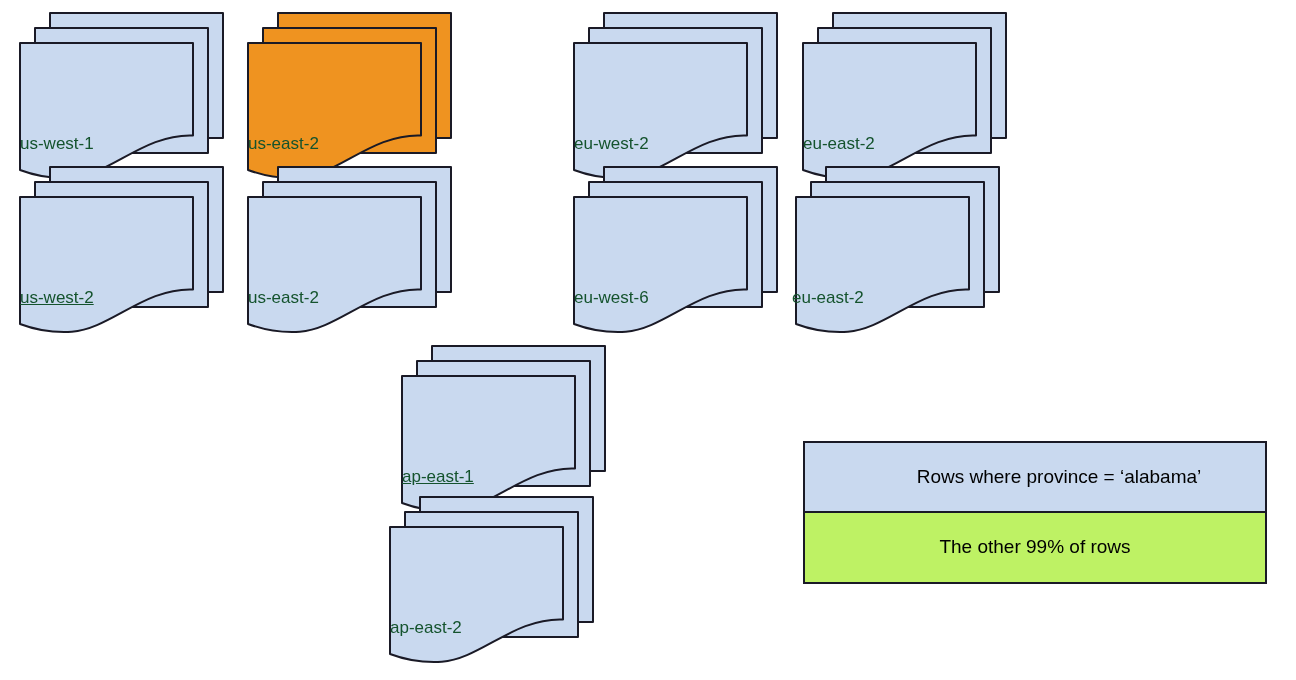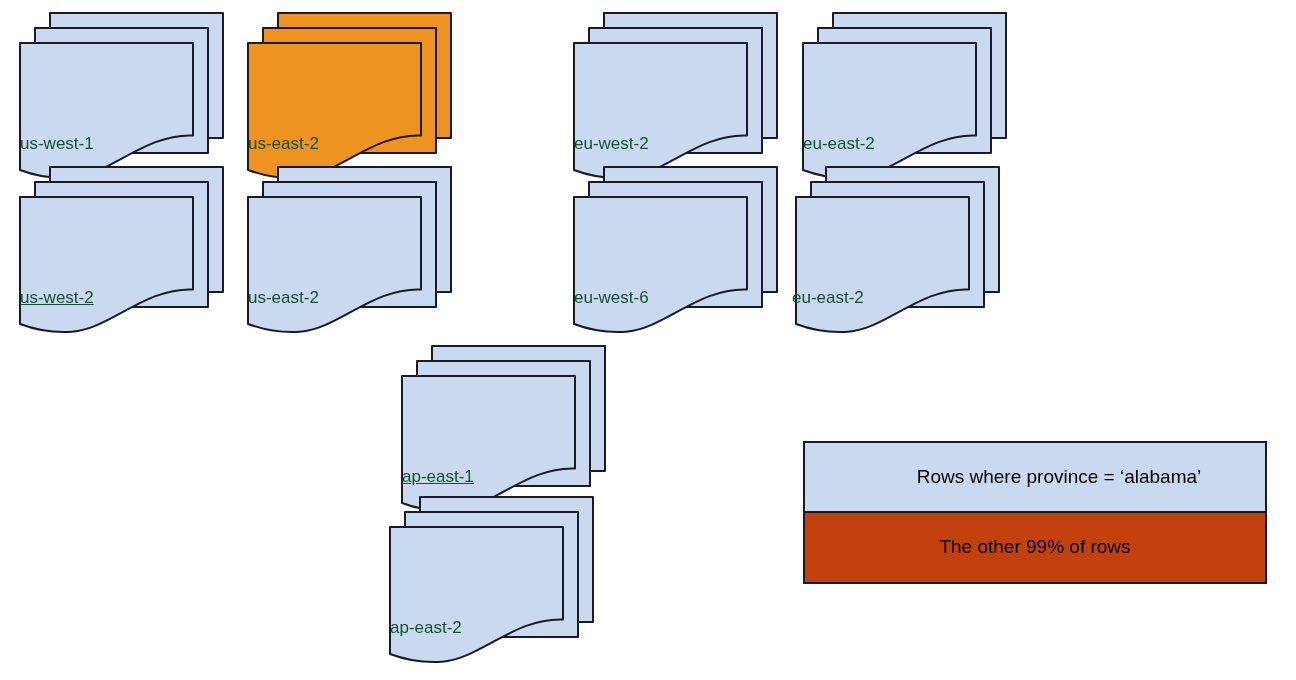--- a/index.html
+++ b/index.html
@@ -58,21 +58,21 @@
     display: flex;
     align-items: center;
     justify-content: center;
   }
   .legend-row.blue {
     background: #c9d9ef;
     border-bottom: 2px solid #1a1a26;
     padding-left: 48px;
   }
   .legend-row.orange {
-    background: #c2410c;
+    background: #bef264;
   }
   .legend-text {
     font-family: "Liberation Sans", sans-serif;
     font-size: 19px;
     color: #000000;
     white-space: nowrap;
   }
 </style>
 </head>
 <body>

